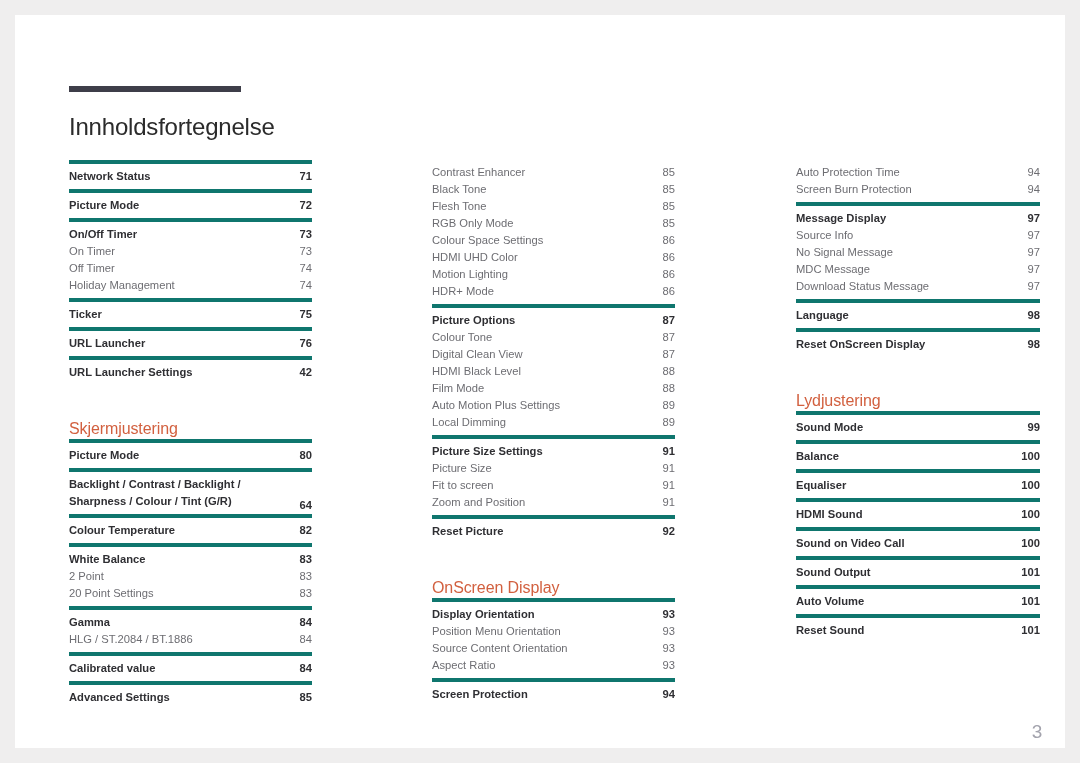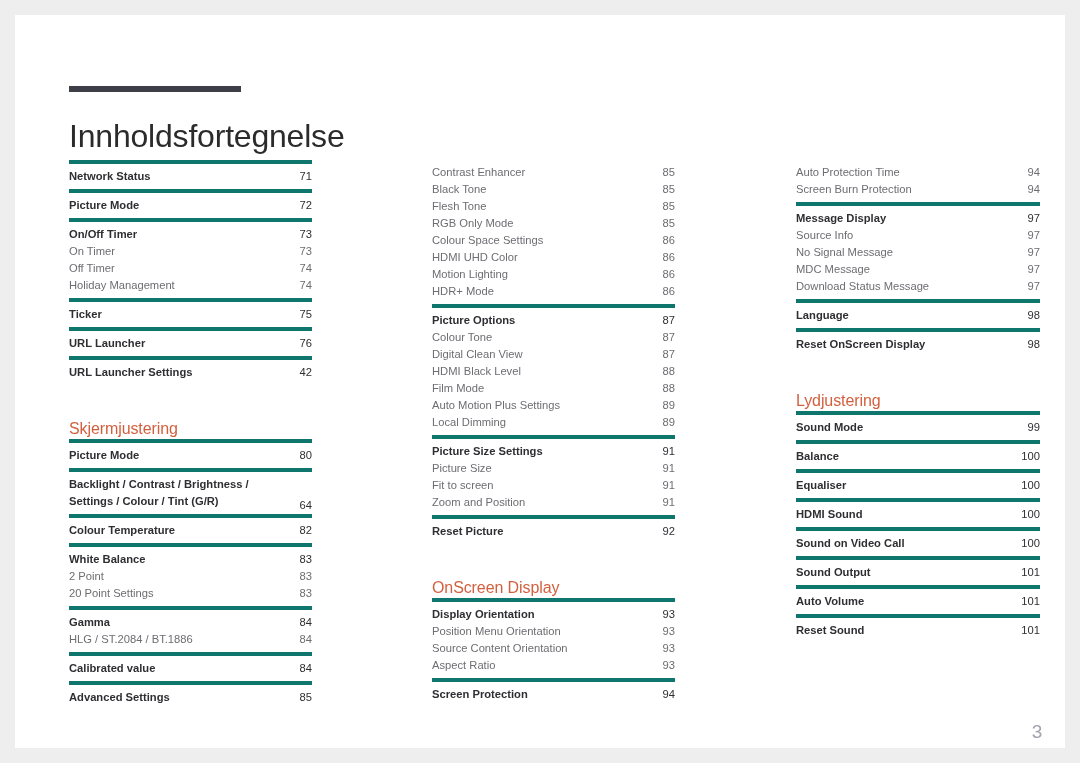--- a/index.html
+++ b/index.html
@@ -28,21 +28,21 @@
     left: 54px;
     top: 71px;
     width: 172px;
     height: 6px;
     background: #3e3e49;
   }
   .doc-title {
     position: absolute;
     left: 54px;
     top: 82px;
-    font-size: 32px;
+    font-size: 24px;
     font-weight: 400;
     color: #2b2b2b;
     letter-spacing: -0.2px;
     white-space: nowrap;
   }
 
   
   .columns {
     position: absolute;
     left: 0;
@@ -87,21 +87,21 @@
     flex: 0 0 auto;
     text-align: right;
     font-size: 11.2px;
   }
   .row.primary .label {
     color: #2f2f33;
     font-weight: 700;
   }
   .row.primary .page-no {
     color: #2f2f33;
-    font-weight: 400;
+    font-weight: 700;
   }
   .group > .row:first-child { padding-top: 4px; }
   .group > .row:last-child  { padding-bottom: 4px; }
 
   
   .row.wrap {
     display: block;
     position: relative;
   }
   .row.wrap .label {
@@ -198,21 +198,21 @@
         <div class="spacer-lg"></div>
         <div class="section-heading">Skjermjustering</div>
         <div class="group">
           <div class="row primary">
             <span class="label">Picture Mode</span>
             <span class="page-no">80</span>
           </div>
         </div>
         <div class="group">
           <div class="row primary wrap">
-            <span class="label">Backlight / Contrast / Brightness / Settings / Colour / Tint (G/R)</span>
+            <span class="label">Backlight / Contrast / Backlight / Sharpness / Colour / Tint (G/R)</span>
             <span class="page-no">64</span>
           </div>
         </div>
         <div class="group">
           <div class="row primary">
             <span class="label">Colour Temperature</span>
             <span class="page-no">82</span>
           </div>
         </div>
         <div class="group">

